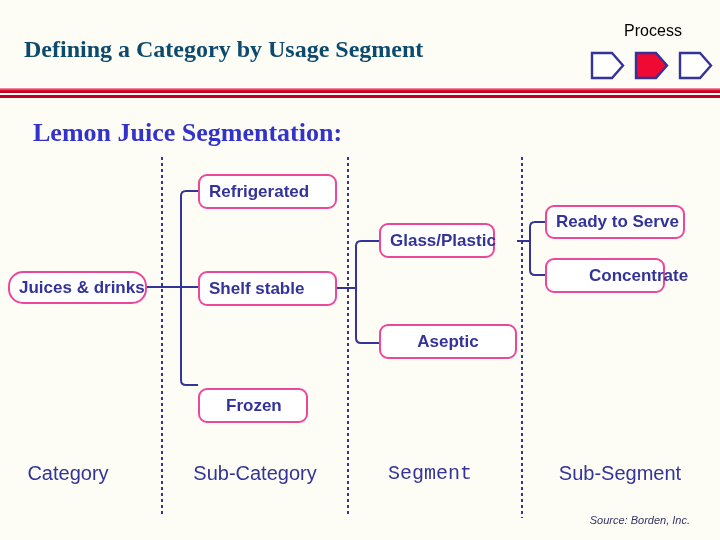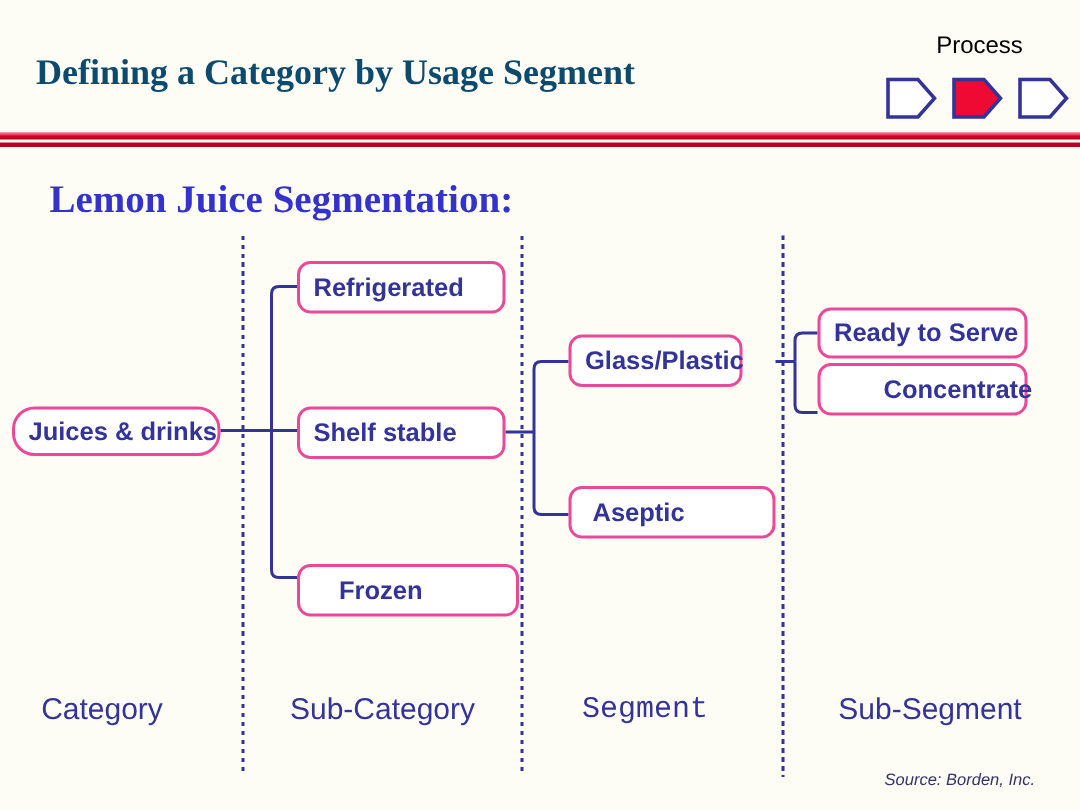--- a/index.html
+++ b/index.html
@@ -25,29 +25,29 @@
   .vdash{width:2px;top:157px;height:357px;
          background:repeating-linear-gradient(to bottom,#333399 0 3px,transparent 3px 6px);}
   .vdash.d1{left:161px;}
   .vdash.d2{left:347px;}
   .vdash.d3{left:521px;height:361px;}
 
   
   .node{box-sizing:border-box;border:2px solid #ec4899;border-radius:9px;
         background:#ffffff;color:#333399;font-size:17px;font-weight:bold;
         display:flex;align-items:center;padding-left:9px;}
-  .node.center{padding-left:14px;}
+  .node.center{justify-content:center;padding-left:0;}
   .n-juices{left:8px;top:271px;width:139px;height:33px;border-radius:15px;}
   .n-refrig{left:198px;top:174px;width:139px;height:35px;}
   .n-shelf{left:198px;top:271px;width:139px;height:35px;}
-  .n-frozen{left:198px;top:376px;width:148px;height:35px;padding-left:26px;}
+  .n-frozen{left:198px;top:388px;width:110px;height:35px;padding-left:26px;}
   .n-glass{left:379px;top:223px;width:116px;height:35px;}
   .n-aseptic{left:379px;top:324px;width:138px;height:35px;}
   .n-ready{left:545px;top:205px;width:140px;height:34px;text-align:right;}
-  .n-conc{left:545px;top:242px;width:140px;height:35px;padding-left:42px;}
+  .n-conc{left:545px;top:258px;width:120px;height:35px;padding-left:42px;}
 
   .connector-layer{left:0;top:0;width:720px;height:540px;pointer-events:none;}
 
   
   .col-label{top:462px;font-size:20px;color:#333399;text-align:center;}
   .c1{left:8px;width:120px;}
   .c2{left:175px;width:160px;}
   .c3{left:370px;width:120px;font-family:Liberation Mono, monospace;}
   .c4{left:545px;width:150px;}
 

